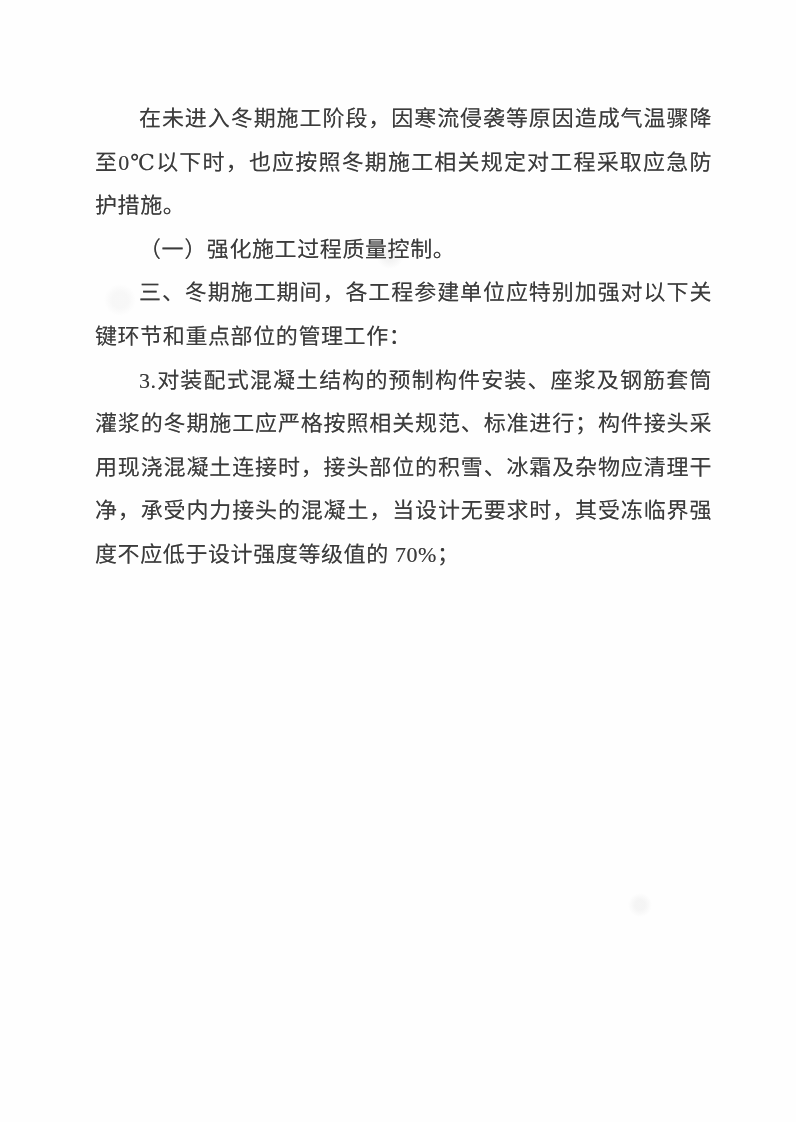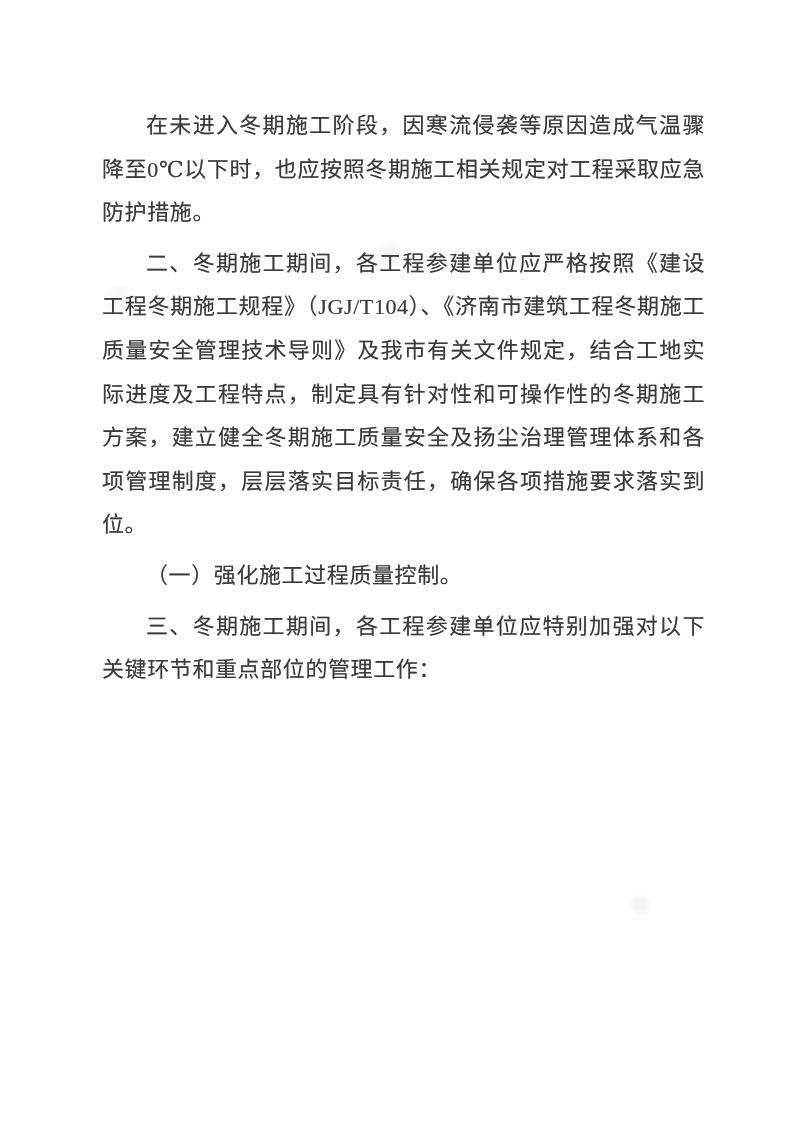--- a/index.html
+++ b/index.html
@@ -33,28 +33,28 @@
     width: 617px;
     color: #3b3b3b;
     font-size: 22px;
     line-height: 43.6px;
     letter-spacing: 0.6px;
     text-align: justify;
     text-justify: inter-ideograph;
     text-shadow: 0 0 0.4px rgba(70,70,70,0.55);
   }
   .text-block p {
-    margin: 7px;
+    margin: 0;
     padding: 0;
     text-indent: 2em;
   }
 </style>
 </head>
 <body>
 
 <div class="page">
   <div class="text-block">
     <p>在未进入冬期施工阶段，因寒流侵袭等原因造成气温骤降至0℃以下时，也应按照冬期施工相关规定对工程采取应急防护措施。</p>
-    <p>二、冬期施工期间，各工程参建单位应严格按照《建设工程冬期施工规程》（JGJ/T104）、《济南市建筑工程冬期施工质量安全管理技术导则》及我市有关文件规定，结合工地实际进度及工程特点，制定具有针对性和可操作性的冬期施工方案，建立健全冬期施工质量安全及扬尘治理管理体系和各项管理制度，层层落实目标责任，确保各项措施要求落实到位。</p>
     <p>（一）强化施工过程质量控制。</p>
     <p>三、冬期施工期间，各工程参建单位应特别加强对以下关键环节和重点部位的管理工作：</p>
+    <p>3.对装配式混凝土结构的预制构件安装、座浆及钢筋套筒灌浆的冬期施工应严格按照相关规范、标准进行；构件接头采用现浇混凝土连接时，接头部位的积雪、冰霜及杂物应清理干净，承受内力接头的混凝土，当设计无要求时，其受冻临界强度不应低于设计强度等级值的 70%；</p>
   </div>
 </div>
 
 </body></html>

